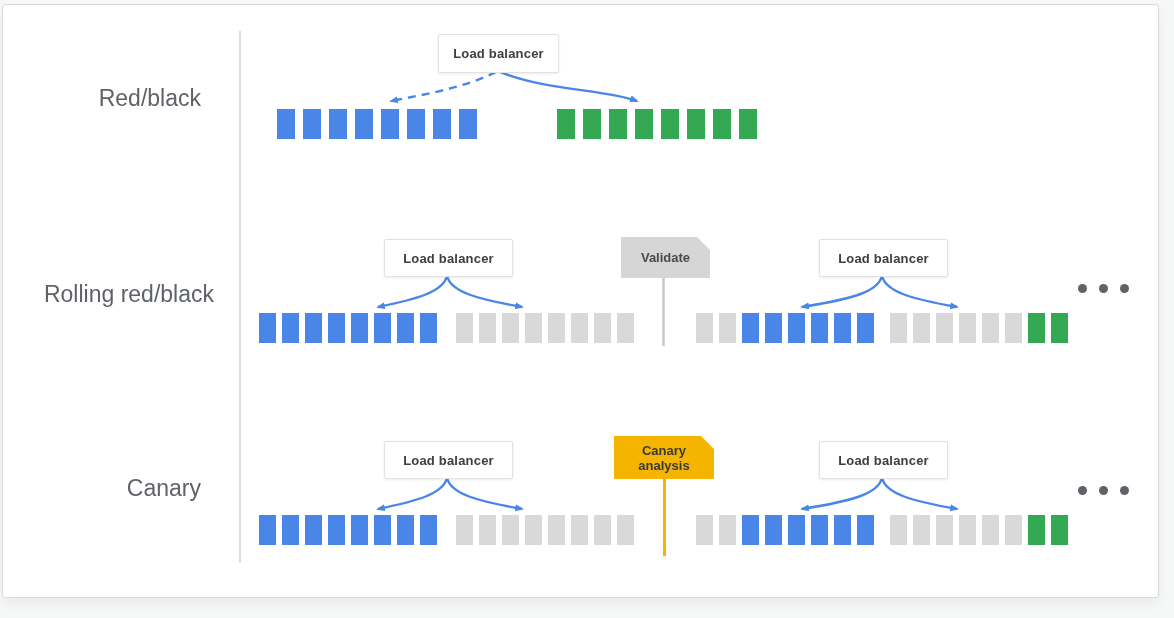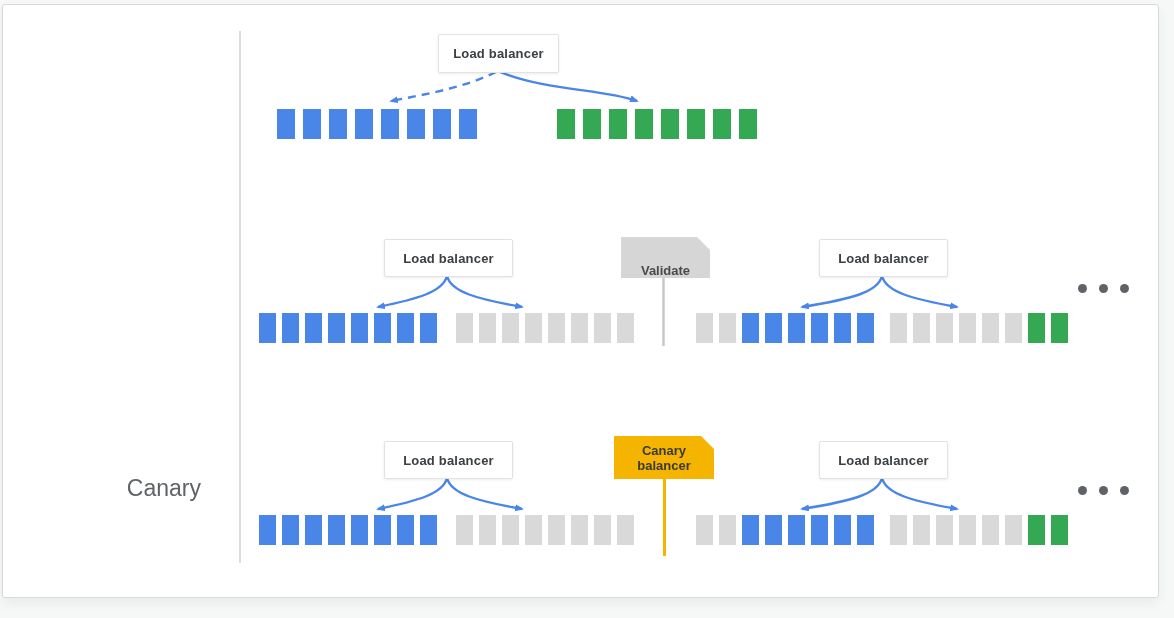--- a/index.html
+++ b/index.html
@@ -25,21 +25,21 @@
     position:absolute;background:#ffffff;border:1px solid #e2e2e2;border-radius:2px;
     box-shadow:0 1px 3px rgba(0,0,0,0.08);
     display:flex;align-items:center;justify-content:center;
     font-size:13px;font-weight:bold;color:#3c4043;letter-spacing:.2px;
   }
   .tag{
     position:absolute;display:flex;align-items:center;justify-content:center;
     font-size:13px;font-weight:bold;text-align:center;
     clip-path:polygon(0 0, calc(100% - 13px) 0, 100% 13px, 100% 100%, 0 100%);
   }
-  .tag.validate{color:#4a4a4a;align-items:flex-end;}
+  .tag.validate{color:#4a4a4a;}
   .tag.canary{color:#3a3a3a;line-height:15px;}
   .sq-group{position:absolute;display:flex;}
   .g8{gap:8px;}
   .g6{gap:6px;}
   .sq{height:30px;}
   .sq-group.g6 .sq{width:17px;}
   .sq-group.g8 .sq{width:18px;}
   .dots{position:absolute;display:flex;gap:12px;}
   .dot{width:9px;height:9px;border-radius:50%;background:#5f6368;}
 </style>
@@ -71,20 +71,21 @@
     <path d="M444,473 C440,489 414,496 375,504" fill="none" stroke="#4a86e8" stroke-width="2.4" marker-end="url(#arrow)"></path>
     <path d="M444,473 C448,489 474,496 519,504" fill="none" stroke="#4a86e8" stroke-width="2.4" marker-end="url(#arrow)"></path>
 
     <path d="M879,473 C875,489 849,496 799,504" fill="none" stroke="#4a86e8" stroke-width="2.4" marker-end="url(#arrow)"></path>
     <path d="M879,473 C883,489 909,496 954,504" fill="none" stroke="#4a86e8" stroke-width="2.4" marker-end="url(#arrow)"></path>
 
     <line x1="661.5" y1="472" x2="661.5" y2="551" stroke="#f4b400" stroke-width="3"></line>
   </svg>
 
   <div class="row-label" style="left:0;top:80px;width:198px;">
+    <div class="title">Red/black</div>
   </div>
   <div class="lb-box" style="left:435px;top:29px;width:119px;height:37px;">
     <span>Load balancer</span>
   </div>
   <div class="sq-group g8" style="left:274px;top:104px;">
       <div class="sq" style="background: rgb(74, 134, 232);"></div>
       <div class="sq" style="background: rgb(74, 134, 232);"></div>
       <div class="sq" style="background: rgb(74, 134, 232);"></div>
       <div class="sq" style="background: rgb(74, 134, 232);"></div>
       <div class="sq" style="background: rgb(74, 134, 232);"></div>
@@ -96,20 +97,23 @@
       <div class="sq" style="background: rgb(52, 168, 83);"></div>
       <div class="sq" style="background: rgb(52, 168, 83);"></div>
       <div class="sq" style="background: rgb(52, 168, 83);"></div>
       <div class="sq" style="background: rgb(52, 168, 83);"></div>
       <div class="sq" style="background: rgb(52, 168, 83);"></div>
       <div class="sq" style="background: rgb(52, 168, 83);"></div>
       <div class="sq" style="background: rgb(52, 168, 83);"></div>
       <div class="sq" style="background: rgb(52, 168, 83);"></div>
     </div>
 
+  <div class="row-label" style="left:0;top:276px;width:211px;">
+    <div class="title">Rolling red/black</div>
+  </div>
   <div class="lb-box" style="left:381px;top:234px;width:127px;height:36px;">
     <span>Load balancer</span>
   </div>
   <div class="tag validate" style="left: 618px; top: 232px; width: 89px; height: 41px; background: rgb(214, 214, 214);">
     <span>Validate</span>
   </div>
   <div class="lb-box" style="left:816px;top:234px;width:127px;height:36px;">
     <span>Load balancer</span>
   </div>
   <div class="sq-group g6" style="left:256px;top:308px;">
@@ -160,21 +164,21 @@
 
   <div class="row-label" style="left:0;top:470px;width:198px;">
     <div class="title">Canary</div>
   </div>
   <div class="lb-box" style="left:381px;top:436px;width:127px;height:36px;">
     <span>Load balancer</span>
   </div>
   <div class="tag canary" style="left: 611px; top: 431px; width: 100px; height: 43px; background: rgb(244, 180, 0);">
     <span>
       <span>Canary</span><br>
-      <span>balancer</span>
+      <span>analysis</span>
     </span>
   </div>
   <div class="lb-box" style="left:816px;top:436px;width:127px;height:36px;">
     <span>Load balancer</span>
   </div>
   <div class="sq-group g6" style="left:256px;top:510px;">
       <div class="sq" style="background: rgb(74, 134, 232);"></div>
       <div class="sq" style="background: rgb(74, 134, 232);"></div>
       <div class="sq" style="background: rgb(74, 134, 232);"></div>
       <div class="sq" style="background: rgb(74, 134, 232);"></div>

